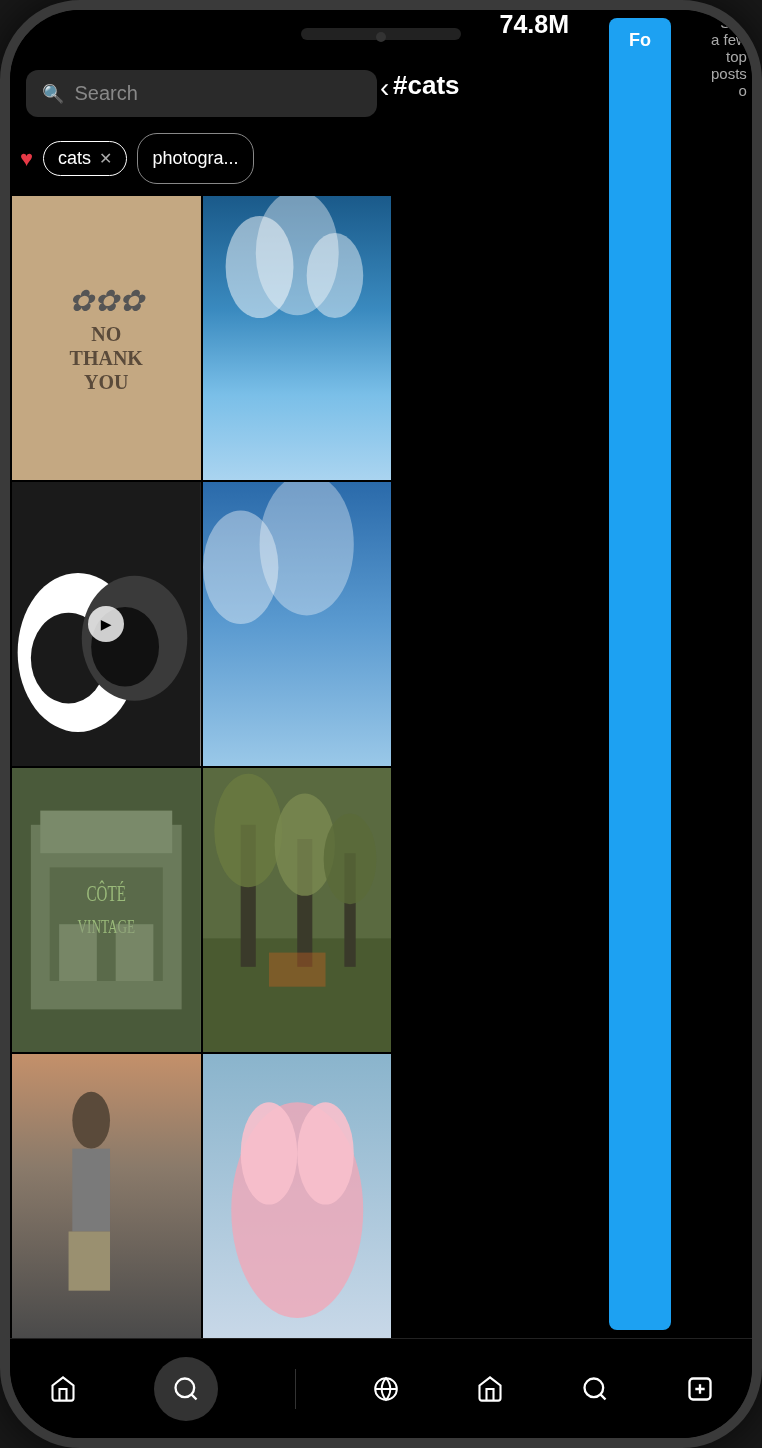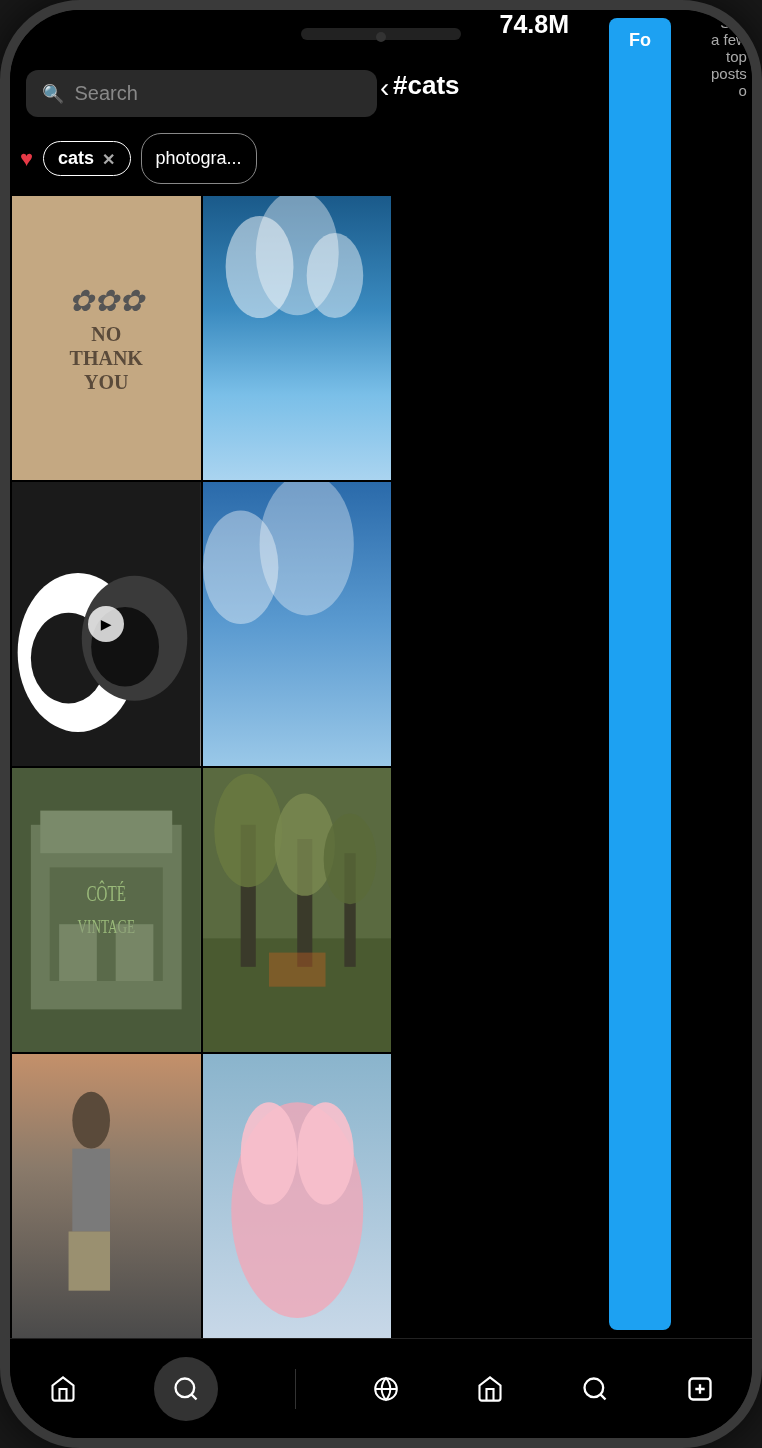--- a/index.html
+++ b/index.html
@@ -143,22 +143,21 @@
       color: #fff;
       font-size: 18px;
       display: flex;
       align-items: center;
       gap: 8px;
     }
     .tag-pill.active {
       background: transparent;
       border-color: #fff;
       color: #fff;
-      font-weight: 700;
-      align-items: flex-end;
+      font-weight: 400;
     }
     .close-x {
       color: #aaa;
       font-size: 16px;
     }
     .tag-pill-partial {
       background: transparent;
       border: 1.5px solid #888;
       border-radius: 20px;
       padding: 14px 14px;

